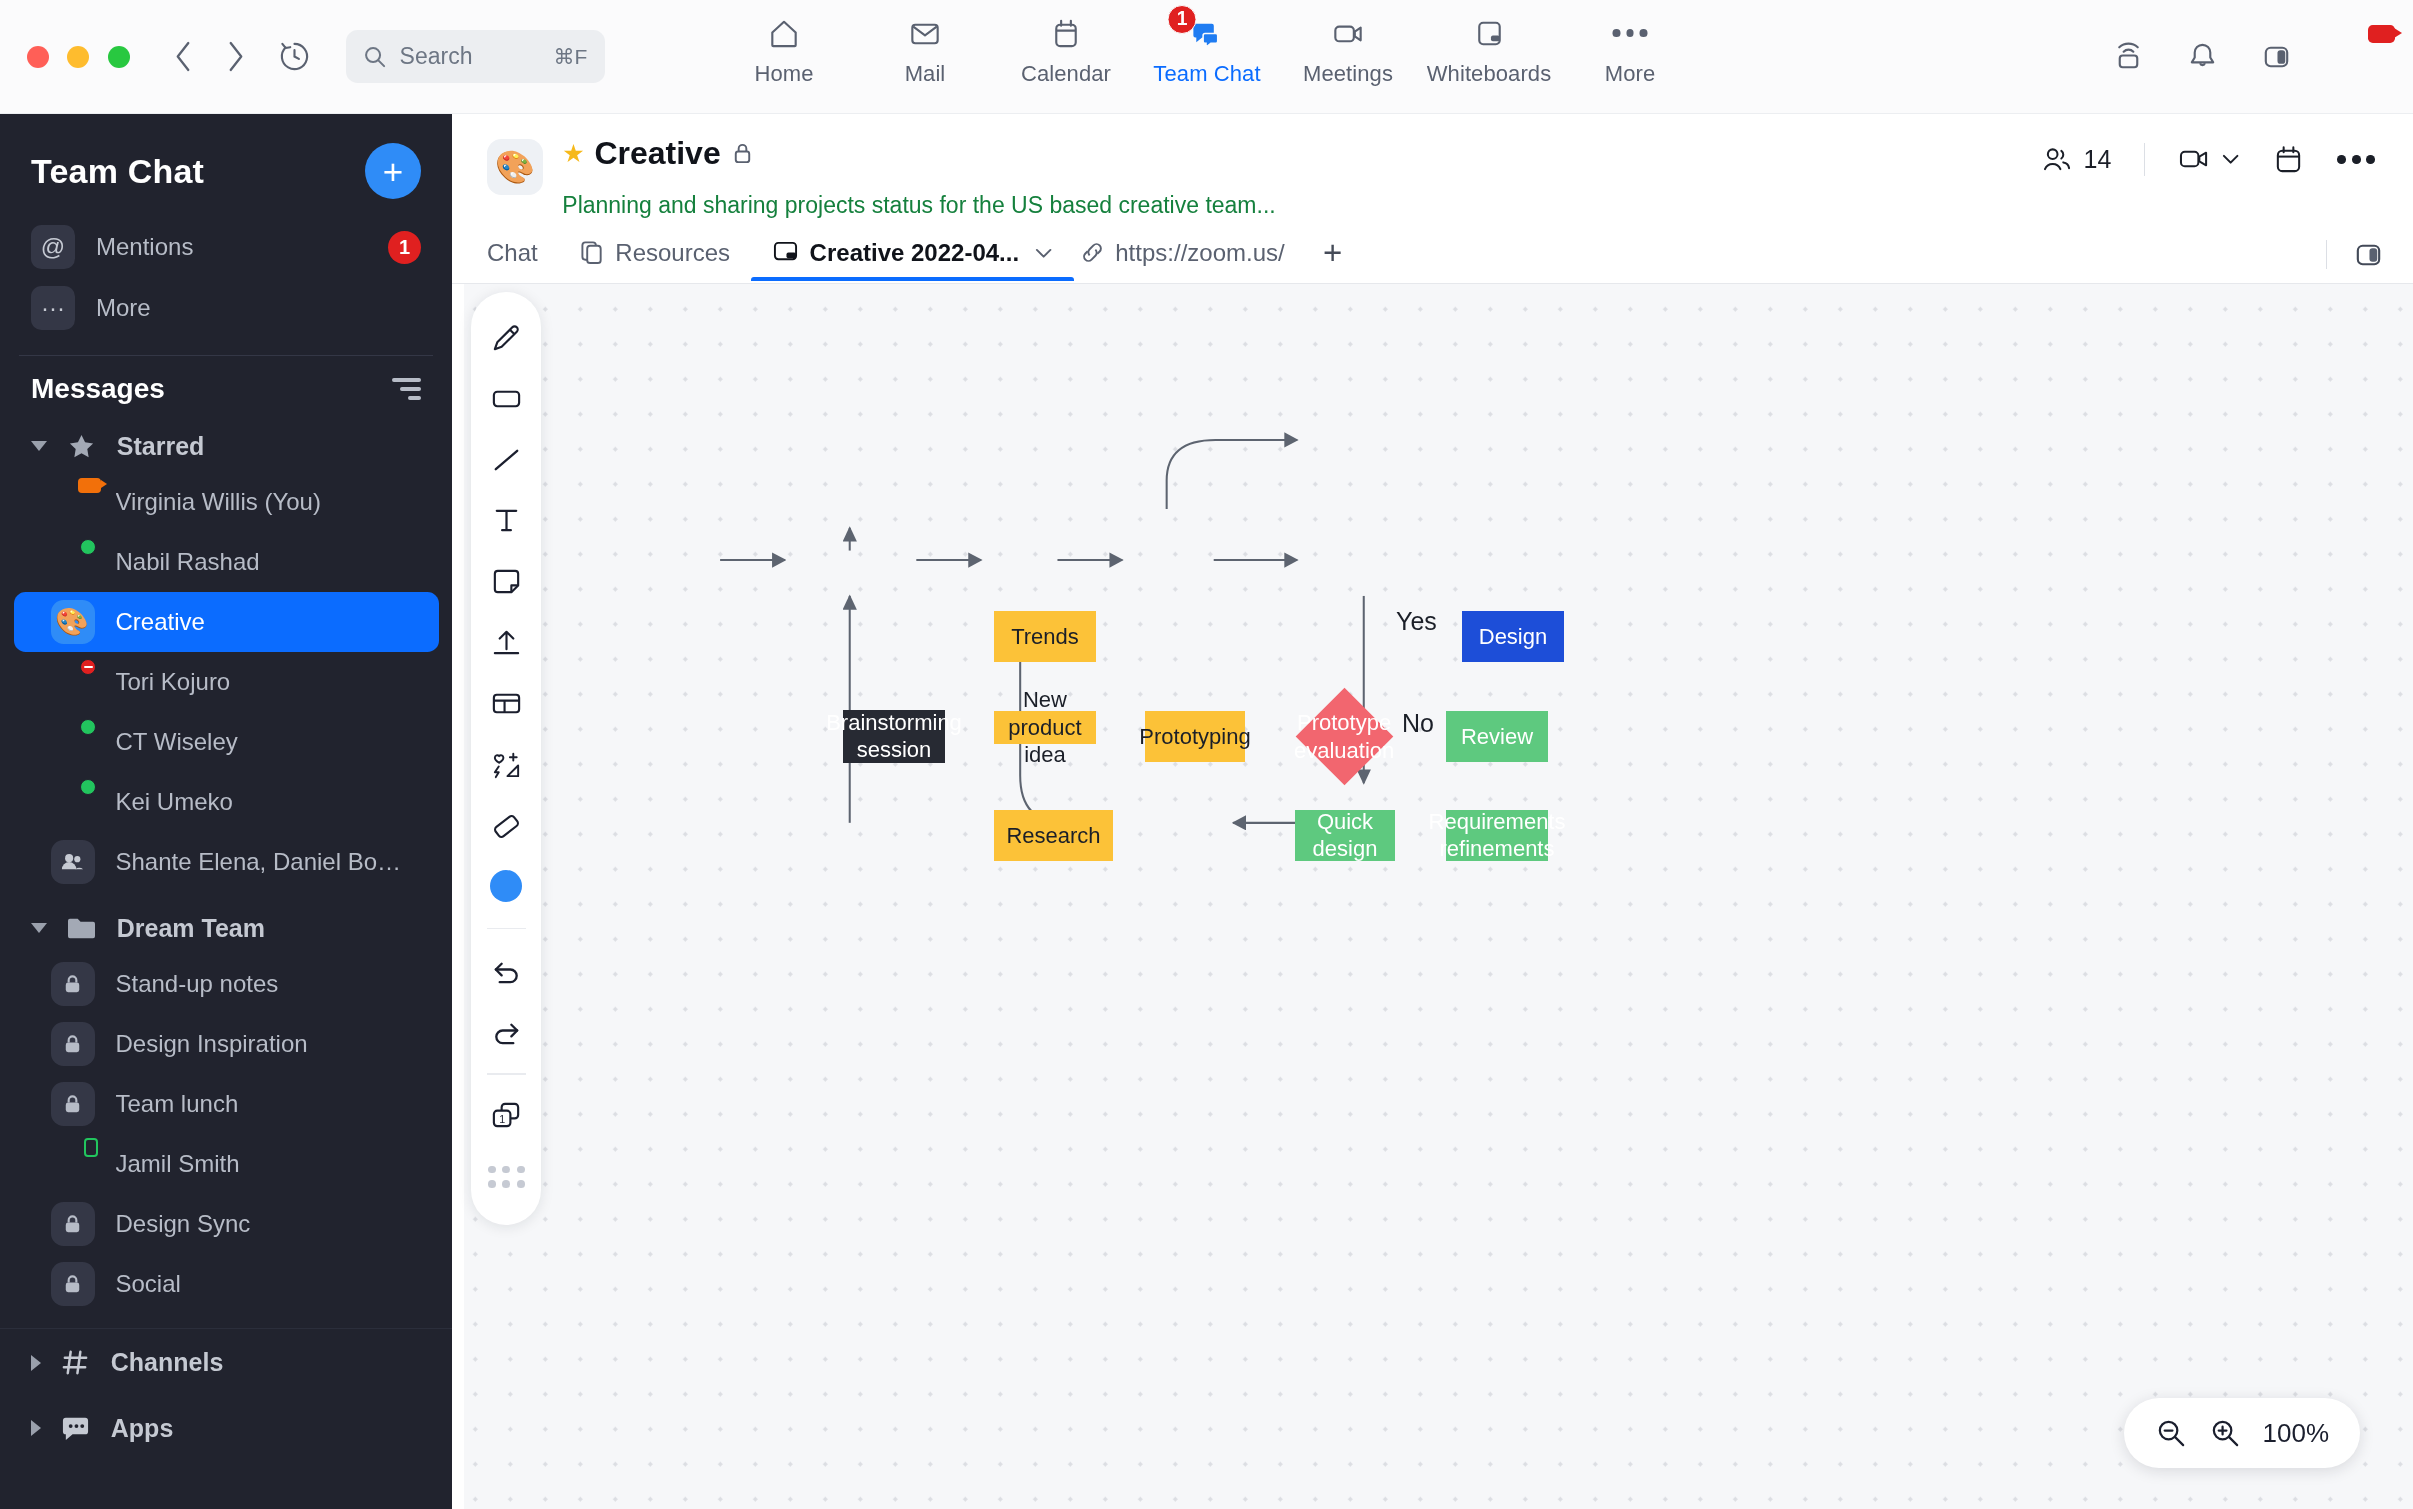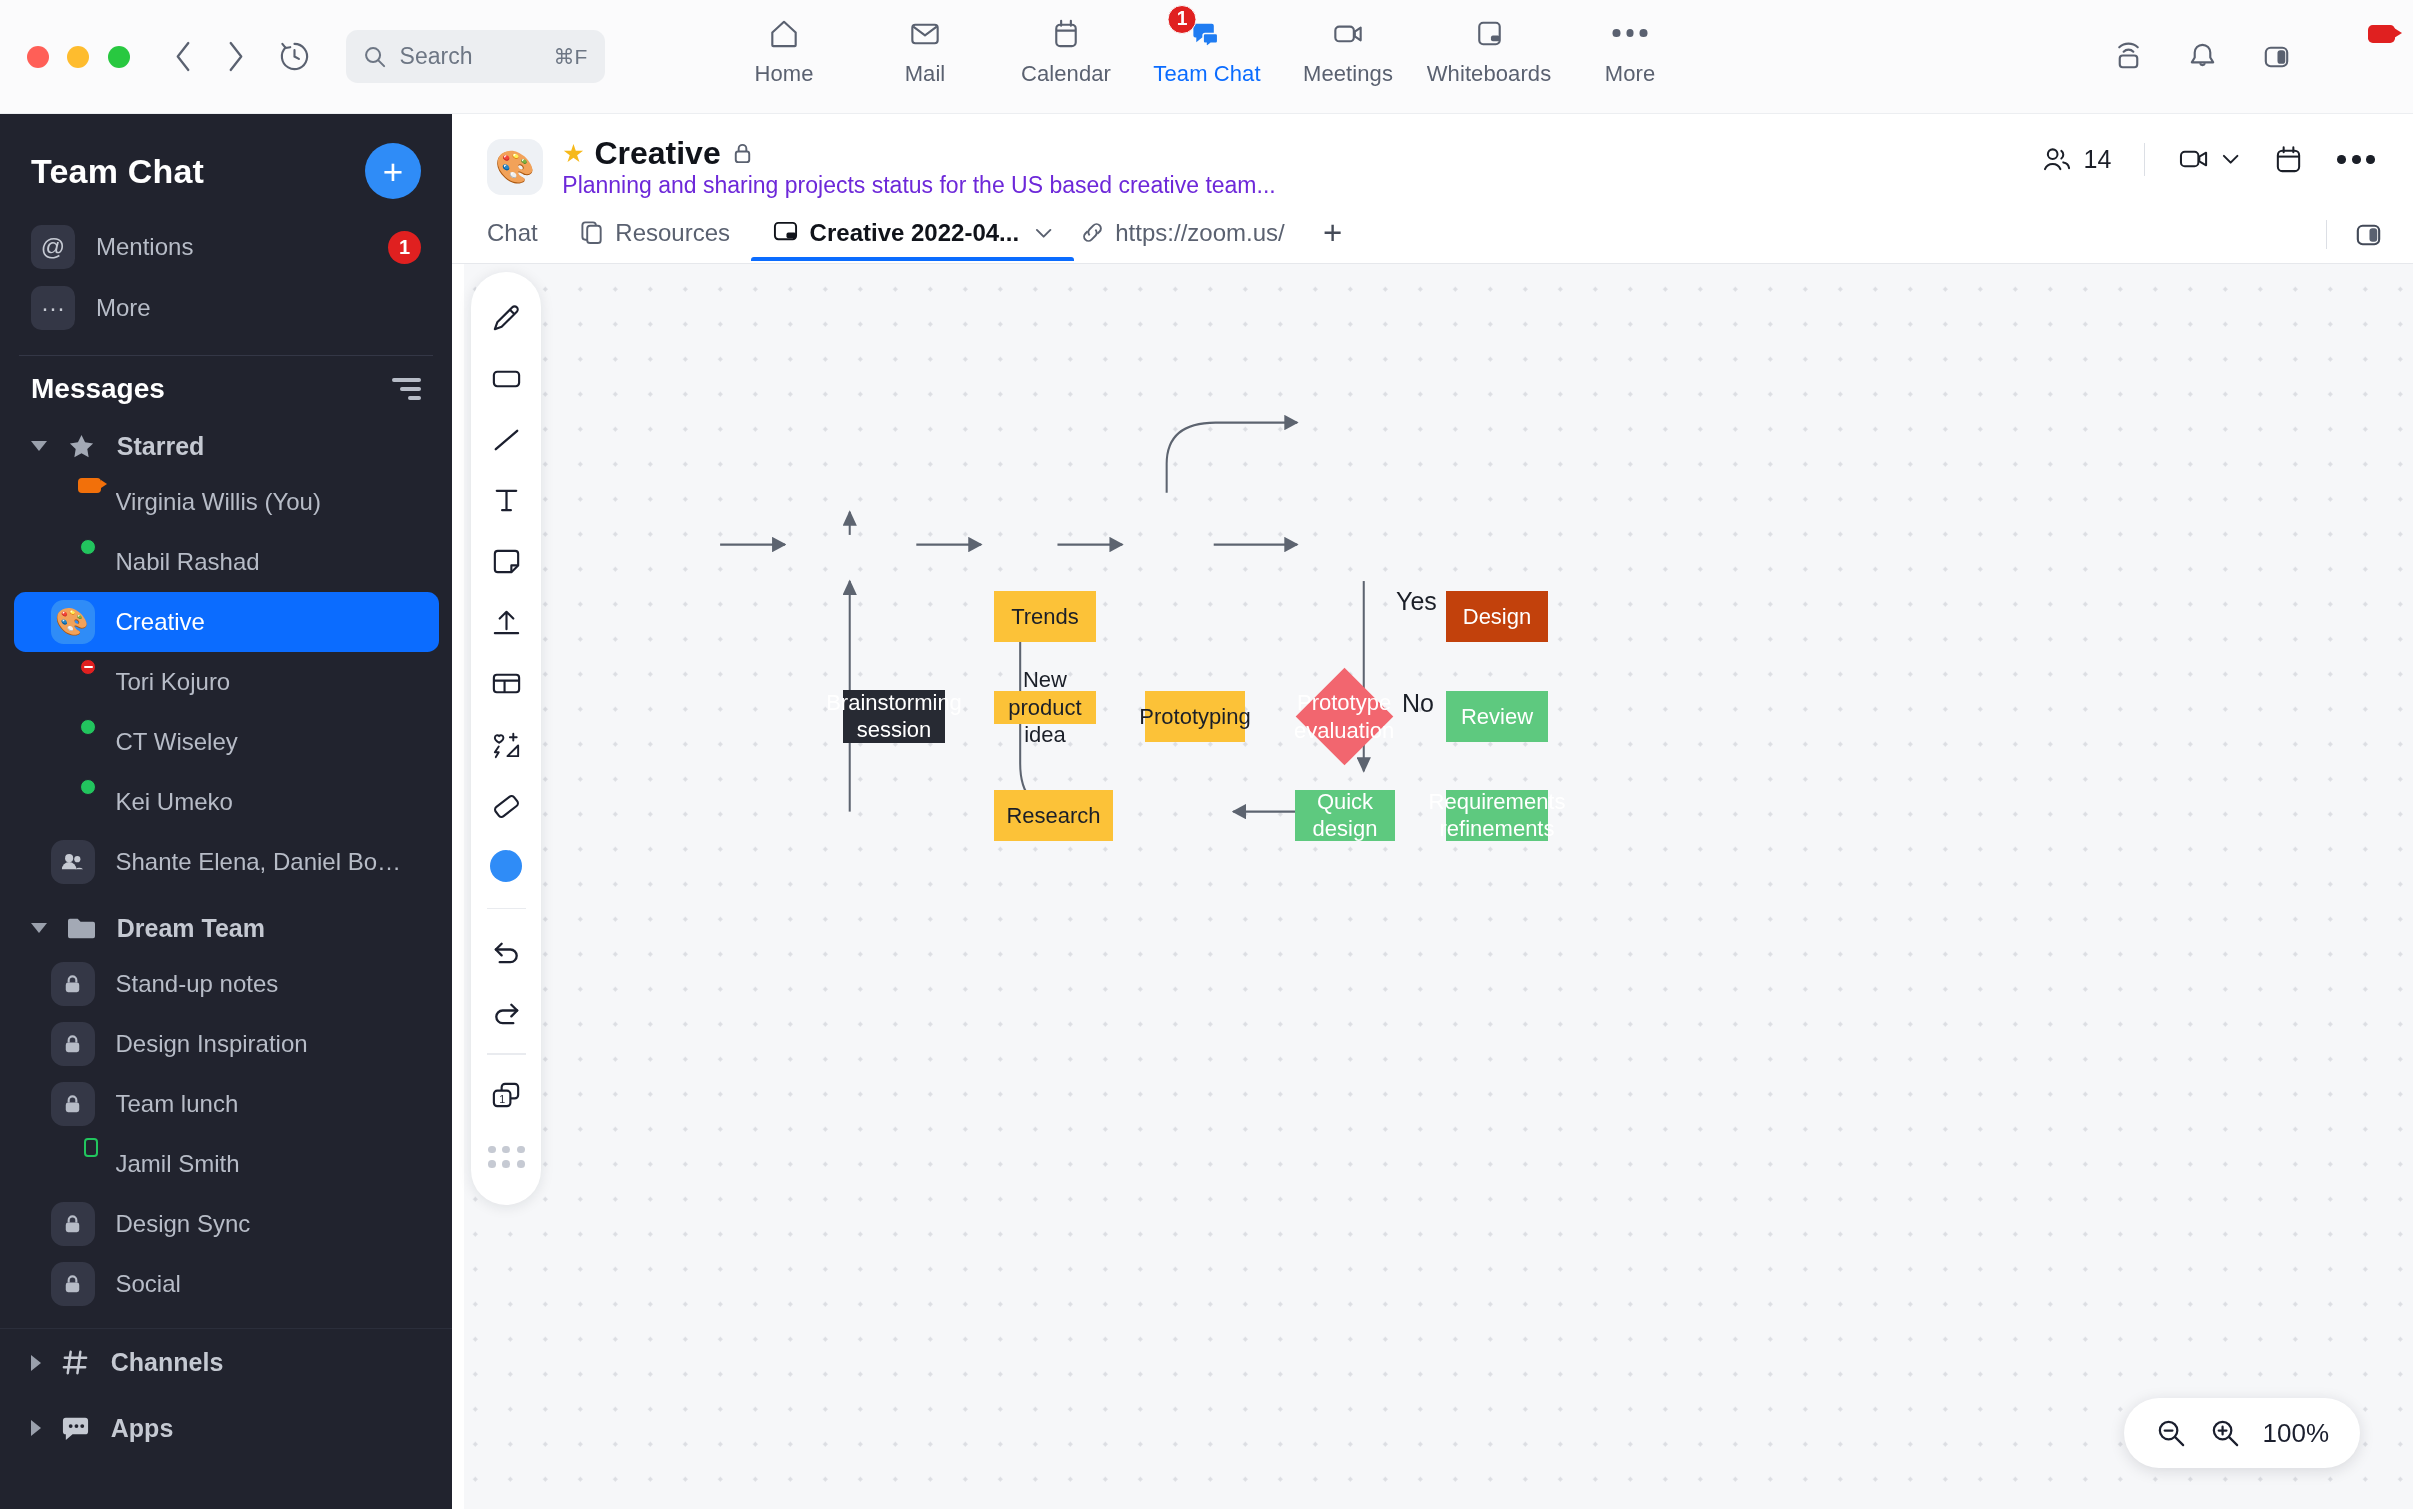--- a/index.html
+++ b/index.html
@@ -181,21 +181,21 @@
   .chanhead { padding: 21px 39px 0 35px; display: flex; align-items: flex-start; }
   .chanicon {
     width: 56px; height: 56px; border-radius: 14.5px; background: #eef1f5;
     display: flex; align-items: center; justify-content: center; font-size: 32px;
     flex: none; margin-top: 3.9px;
   }
   .chanmeta { margin-left: 19.3px; }
   .chantitle { display: flex; align-items: center; gap: 9.7px; }
   .star { color: #f6b91a; font-size: 25px; }
   .chantitle-txt { font-size: 32px; font-weight: bold; color: #10131a; }
-  .chansub { font-size: 23px; color: #6d28d9; margin-top: 0; }
+  .chansub { font-size: 23px; color: #15803d; margin-top: 20px; }
   .chanright { margin-left: auto; display: flex; align-items: center; gap: 33px; color: #1b1f28; margin-top: 7.7px; }
   .members { display: flex; align-items: center; gap: 10.6px; font-size: 25px; color: #1b1f28; }
   .vsep { width: 1px; height: 33px; background: #dcdfe5; }
 
   .tabbar {
     display: flex; align-items: center; gap: 0;
     padding: 0 29px 0 35px; margin-top: 17.4px;
     border-bottom: 1px solid #e6e8ec; position: relative;
   }
   .tab {
@@ -246,21 +246,21 @@
   
   .flow { position: absolute; inset: 0; }
   .node {
     position: absolute;
     display: flex; align-items: center; justify-content: center; text-align: center;
     font-size: 22px; line-height: 1.26; color: #1b1f28;
     padding: 5.8px 9.7px;
   }
   .node.dark { background: #272a33; color: #ffffff; }
   .node.amber { background: #fcc238; color: #1b1f28; }
-  .node.purple { background: #c2410c; color: #ffffff; }
+  .node.purple { background: #1d4ed8; color: #ffffff; margin-left: 16px; }
   .node.green { background: #5ec97f; color: #ffffff; }
   .node.diamond {
     background: #f2666f; color: #ffffff;
     transform: rotate(45deg);
   }
   .node.diamond > span { transform: rotate(-45deg); display: block; width: 145px; }
   .edgelabel {
     position: absolute; font-size: 25px; color: #1b1f28;
   }
 

